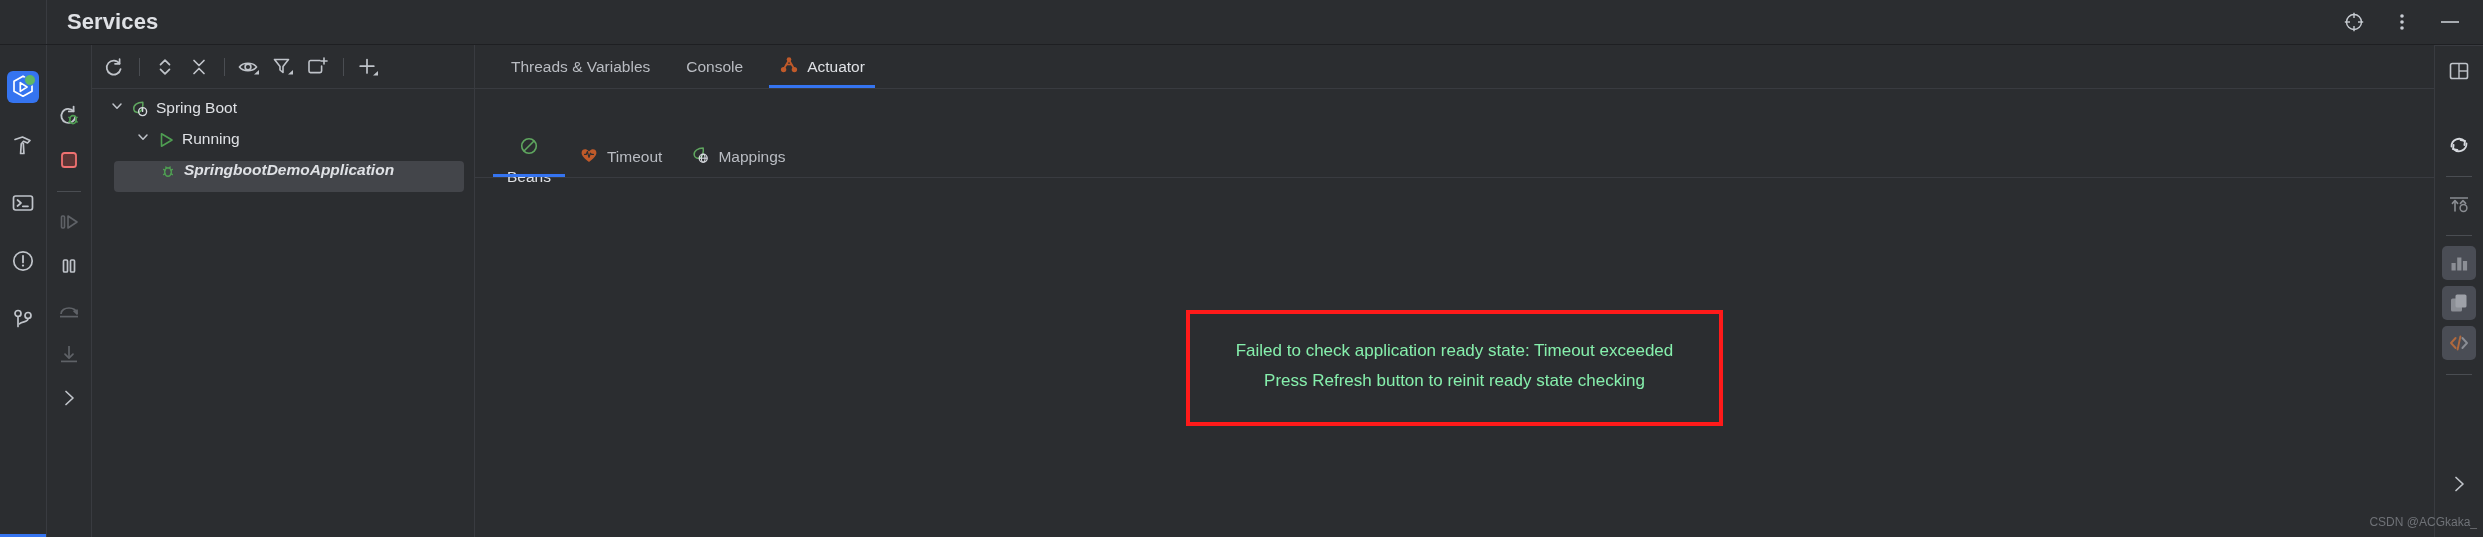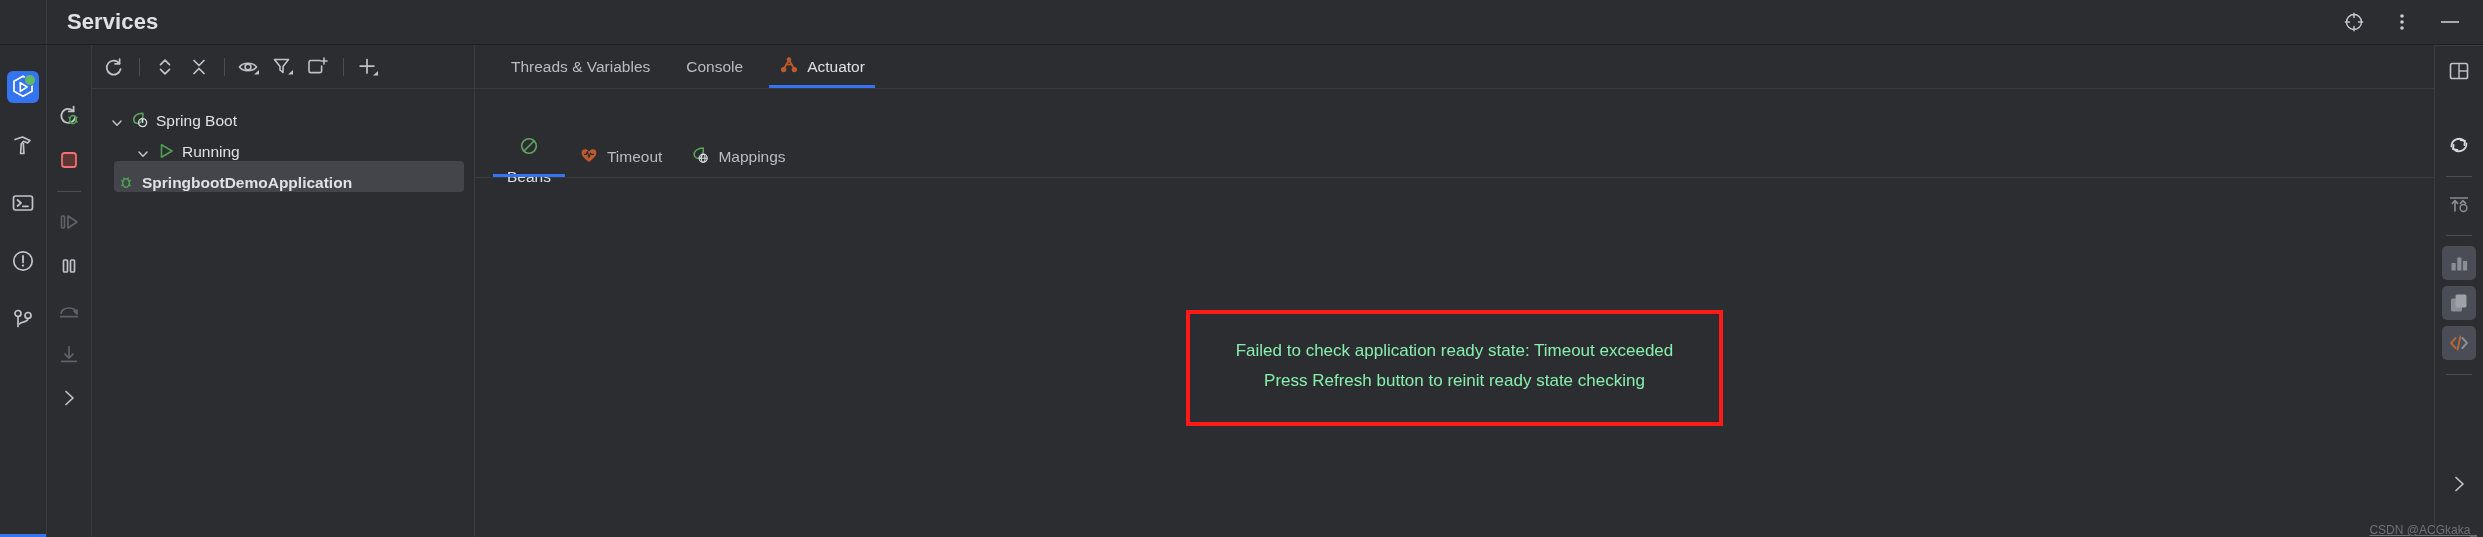--- a/index.html
+++ b/index.html
@@ -113,21 +113,21 @@
     width: 32px; height: 30px;
     display: flex; align-items: center; justify-content: center;
     position: relative;
   }
   .tb-sep { width: 1px; height: 18px; background: #4a4d52; margin: 0 7px; }
   .tree-body { flex: 1; padding-top: 10px; }
 
   .tree-row {
     height: 31px;
     display: flex;
-    align-items: flex-end;
+    align-items: flex-start;
     font-size: 15.5px;
     color: #dfe1e5;
     padding-right: 8px;
   }
   .tree-row .chev { width: 22px; display:flex; align-items:center; justify-content:center; }
   .tree-row .ico  { width: 24px; display:flex; align-items:center; justify-content:center; margin-right: 4px;}
   .tree-row.sel {
     background: #43454a;
     border-radius: 4px;
     margin: 0 10px 0 22px;
@@ -235,25 +235,24 @@
   .rr-sep { width: 26px; height: 1px; background: #4a4d52; margin: 8px 0 10px 0; }
   .rr-bottom {
     position: absolute;
     bottom: 38px;
     width: 34px; height: 30px;
     display: flex; align-items: center; justify-content: center;
   }
   .watermark {
     position: absolute;
     right: 6px;
-    bottom: 0;
+    bottom: 8px;
     font-size: 12px;
     color: #6f7277;
     white-space: nowrap;
-    text-decoration: underline;
   }
   .split-btn-row {
     height: 44px;
     display: flex;
     align-items: center;
     justify-content: center;
     width: 48px;
     border-bottom: 1px solid #393b40;
   }
   .bottom-blue {
@@ -498,21 +497,21 @@
             </svg>
           </span>
           <span class="ico">
             <svg width="20" height="20" viewBox="0 0 20 20">
               <path d="M5.5 3.8 L16 10 L5.5 16.2 Z" fill="none" stroke="#4f9e52" stroke-width="1.6" stroke-linejoin="round"></path>
             </svg>
           </span>
           <span>Running</span>
         </div>
 
-        <div class="tree-row sel" style="">
+        <div class="tree-row sel" style="padding-left:42px;font-style:italic;">
           <span class="ico">
             <svg width="20" height="20" viewBox="0 0 20 20">
               <ellipse cx="10" cy="11" rx="3.3" ry="4.2" fill="none" stroke="#4f9e52" stroke-width="1.5"></ellipse>
               <line x1="5.6" y1="8.4" x2="7" y2="9.3" stroke="#4f9e52" stroke-width="1.4" stroke-linecap="round"></line>
               <line x1="14.4" y1="8.4" x2="13" y2="9.3" stroke="#4f9e52" stroke-width="1.4" stroke-linecap="round"></line>
               <line x1="5.6" y1="13.6" x2="7" y2="12.7" stroke="#4f9e52" stroke-width="1.4" stroke-linecap="round"></line>
               <line x1="14.4" y1="13.6" x2="13" y2="12.7" stroke="#4f9e52" stroke-width="1.4" stroke-linecap="round"></line>
               <line x1="7.8" y1="6" x2="8.9" y2="7.5" stroke="#4f9e52" stroke-width="1.4" stroke-linecap="round"></line>
               <line x1="12.2" y1="6" x2="11.1" y2="7.5" stroke="#4f9e52" stroke-width="1.4" stroke-linecap="round"></line>
             </svg>

